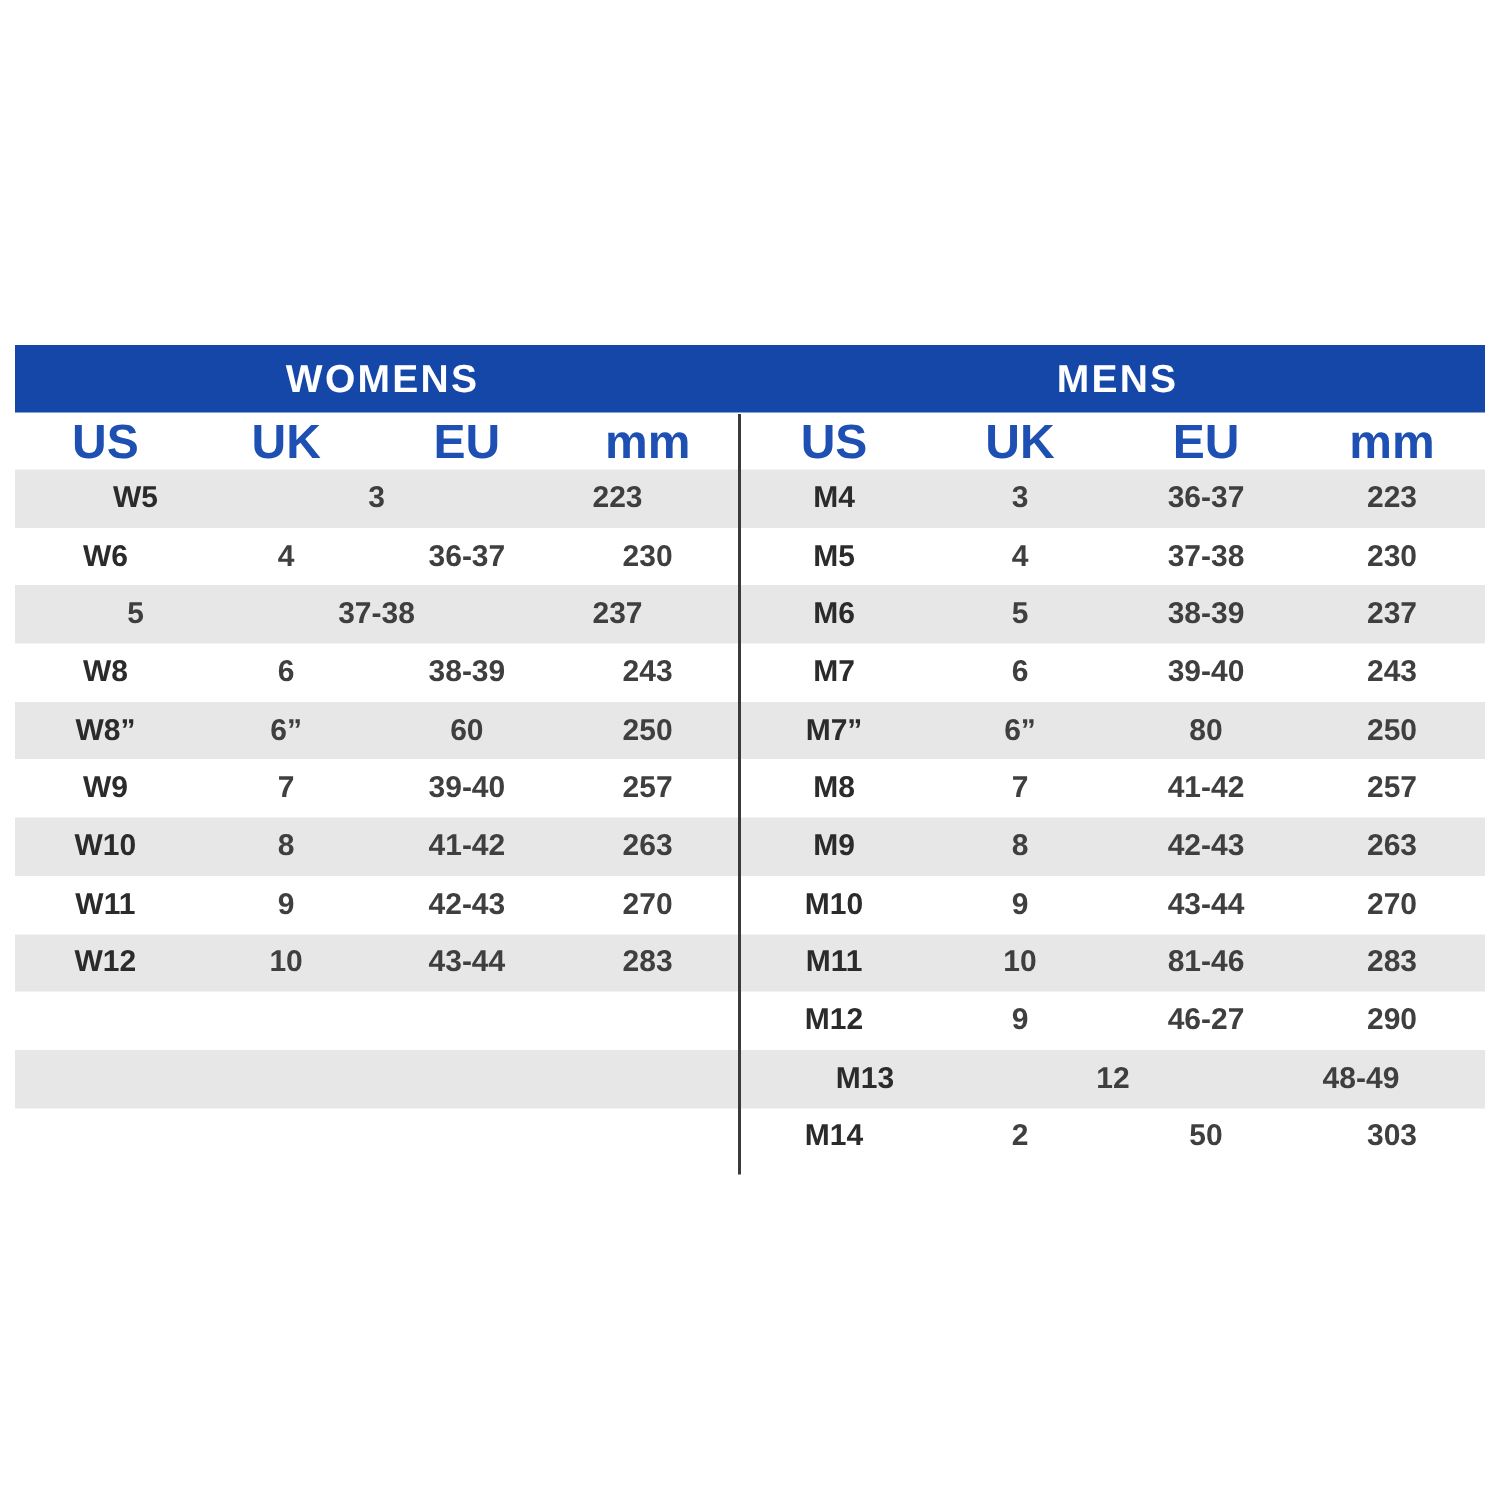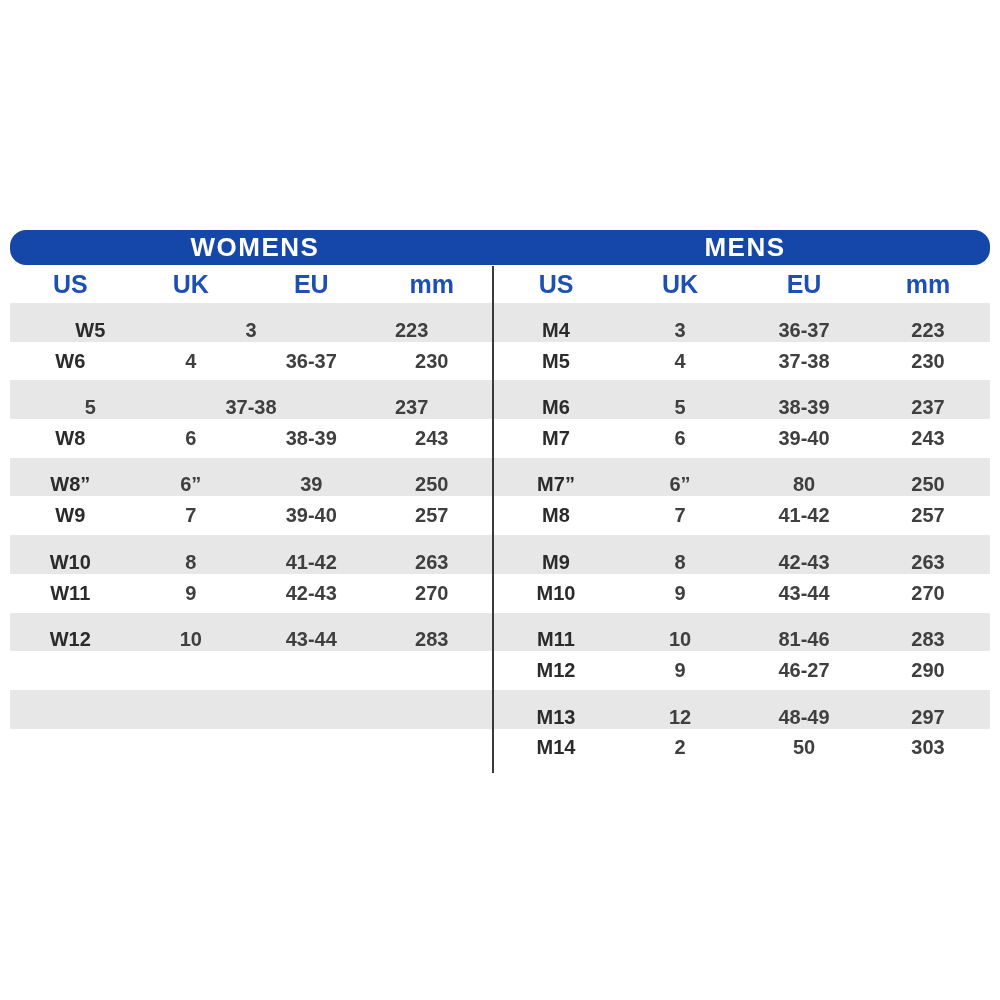--- a/index.html
+++ b/index.html
@@ -12,23 +12,22 @@
     -webkit-font-smoothing: antialiased;
   }
   .chart-wrap {
     position: absolute;
     left: 10px;
     top: 230px;
     width: 980px;
   }
   .header-bar {
     display: flex;
-    height: 35px;
+    height: 45px;
     background: var(--header-bg, #1547a9);
-    border-radius: 16px;
   }
   .header-half {
     flex: 1 1 50%;
     display: flex;
     align-items: center;
     justify-content: center;
     color: var(--header-text, #ffffff);
     font-size: 26px;
     font-weight: bold;
     letter-spacing: 1.5px;
@@ -40,33 +39,33 @@
   }
   .size-table { display: block; }
   .size-table.womens { width: 482px; }
   .size-table.mens   { width: 496px; }
   .col-header-row, .row {
     display: flex;
     width: 100%;
   }
   .col-header-row { height: 37px; }
   .row { height: 38.7px; }
-  .row.stripe { background: var(--row-stripe, #e7e7e7); align-items: flex-end; }
+  .row.stripe { background: var(--row-stripe, #e7e7e7); }
   .cell, .col-header {
     flex: 1 1 25%;
     display: flex;
     align-items: center;
     justify-content: center;
     font-weight: bold;
     overflow: hidden;
     white-space: nowrap;
   }
   .col-header {
     color: var(--column-header-text, #1d50b2);
-    font-size: 25px;
+    font-size: 32px;
   }
   .cell {
     color: var(--cell-text, #3f3f3f);
     font-size: 20px;
   }
   .cell.lbl { color: var(--label-text, #2b2b2b); }
   .divider {
     width: 2px;
     height: 507px;
     background: var(--divider, #3a3a3a);
@@ -111,21 +110,21 @@
           </div>
           <div class="row">
             <div class="cell lbl">W8</div>
             <div class="cell">6</div>
             <div class="cell">38-39</div>
             <div class="cell">243</div>
           </div>
           <div class="row stripe">
             <div class="cell lbl">W8”</div>
             <div class="cell">6”</div>
-            <div class="cell">39</div>
+            <div class="cell">60</div>
             <div class="cell">250</div>
           </div>
           <div class="row">
             <div class="cell lbl">W9</div>
             <div class="cell">7</div>
             <div class="cell">39-40</div>
             <div class="cell">257</div>
           </div>
           <div class="row stripe">
             <div class="cell lbl">W10</div>
@@ -233,21 +232,20 @@
           <div class="row">
             <div class="cell lbl">M12</div>
             <div class="cell">9</div>
             <div class="cell">46-27</div>
             <div class="cell">290</div>
           </div>
           <div class="row stripe">
             <div class="cell lbl">M13</div>
             <div class="cell">12</div>
             <div class="cell">48-49</div>
-            <div class="cell">297</div>
           </div>
           <div class="row">
             <div class="cell lbl">M14</div>
             <div class="cell">2</div>
             <div class="cell">50</div>
             <div class="cell">303</div>
           </div>
         </div>
     </div>
 

